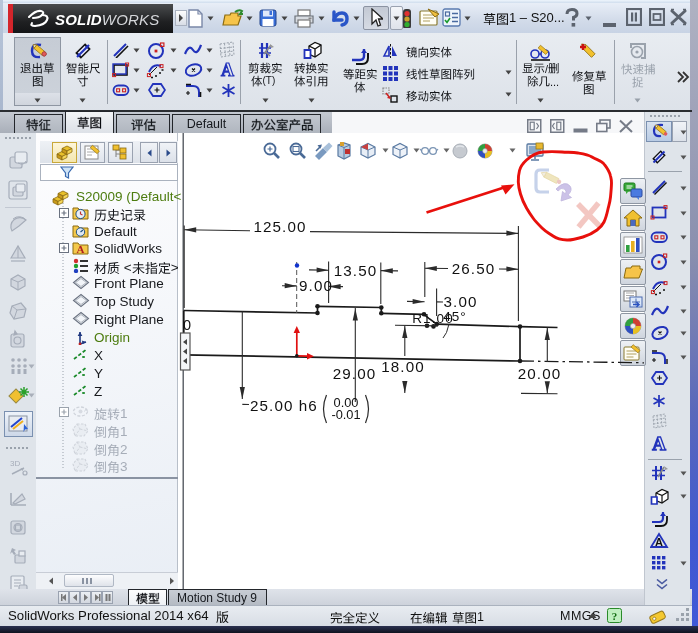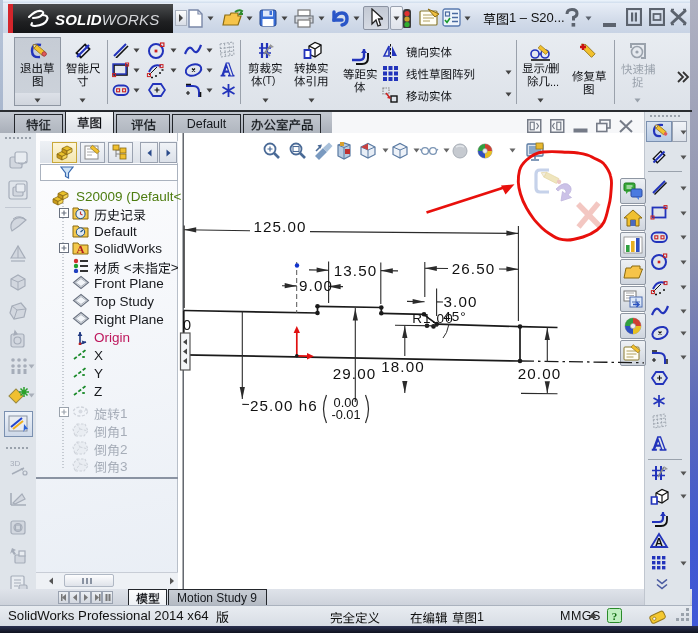--- a/index.html
+++ b/index.html
@@ -694,21 +694,21 @@
 <path d="M9 1.5 L16.5 7.5 L9 13.5 L1.5 7.5 Z" fill="#f2f5f9" stroke="#6a7280" stroke-width="1.1"></path>
 <path d="M9 3.5 L14.5 7.5 L9 11.5 L3.5 7.5 Z" fill="none" stroke="#9aa2ac" stroke-width="0.8"></path>
     </svg>
 <div class="abs" style="left:94px;top:312.5px;line-height:0;white-space:nowrap"><span style="font:13.5px 'Liberation Sans';color:#17191d;position:relative;top:-1px">Right Plane</span></div>
 <svg class="abs" style="left:72px;top:329px" width="16" height="16">
 <path d="M8 15 L8 3 M8 15 L14 13" stroke="#203880" stroke-width="1.6" fill="none"></path>
 <path d="M8 3 l-2.4 4 l4.8 0 Z" fill="#203880"></path>
       <path d="M14 13 l-4.2 -1.4 l1 3.4 Z" fill="#203880"></path>
 <circle cx="8" cy="15" r="1.4" fill="#c02020"></circle>
     </svg>
-<div class="abs" style="left:94px;top:330.5px;line-height:0;white-space:nowrap"><span style="font:13.5px 'Liberation Sans';color:#be185d;position:relative;top:-1px">Origin</span></div>
+<div class="abs" style="left:94px;top:330.5px;line-height:0;white-space:nowrap"><span style="font:13.5px 'Liberation Sans';color:#4d7c0f;position:relative;top:-1px">Origin</span></div>
 <svg class="abs" style="left:72px;top:347px" width="17" height="14">
 <path d="M2 12 L15 2" stroke="#1a8a2a" stroke-width="1.8" stroke-dasharray="3.5 2"></path>
 <path d="M11 10 l2 0 m-1 -1 l0 2 m-1.7 -0.3 l1.4 -1.4 m0 1.4 l-1.4 -1.4" stroke="#1a8a2a" stroke-width="1"></path>
     </svg>
 <div class="abs" style="left:94px;top:348.5px;line-height:0;white-space:nowrap"><span style="font:13.5px 'Liberation Sans';color:#17191d;position:relative;top:-1px">X</span></div>
 <svg class="abs" style="left:72px;top:365px" width="17" height="14">
 <path d="M2 12 L15 2" stroke="#1a8a2a" stroke-width="1.8" stroke-dasharray="3.5 2"></path>
 <path d="M11 10 l2 0 m-1 -1 l0 2 m-1.7 -0.3 l1.4 -1.4 m0 1.4 l-1.4 -1.4" stroke="#1a8a2a" stroke-width="1"></path>
     </svg>
 <div class="abs" style="left:94px;top:366.5px;line-height:0;white-space:nowrap"><span style="font:13.5px 'Liberation Sans';color:#17191d;position:relative;top:-1px">Y</span></div>

